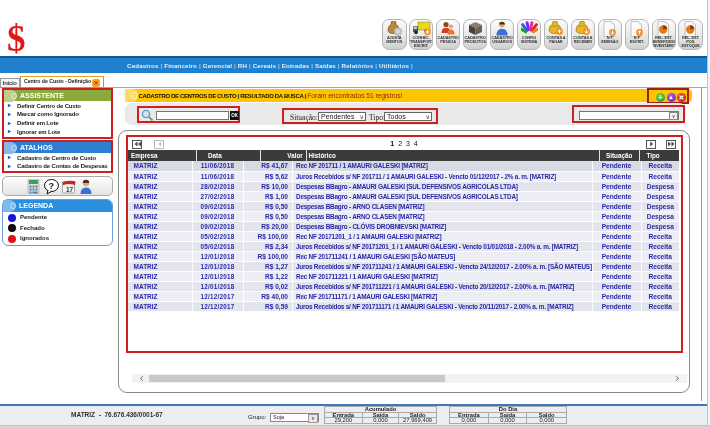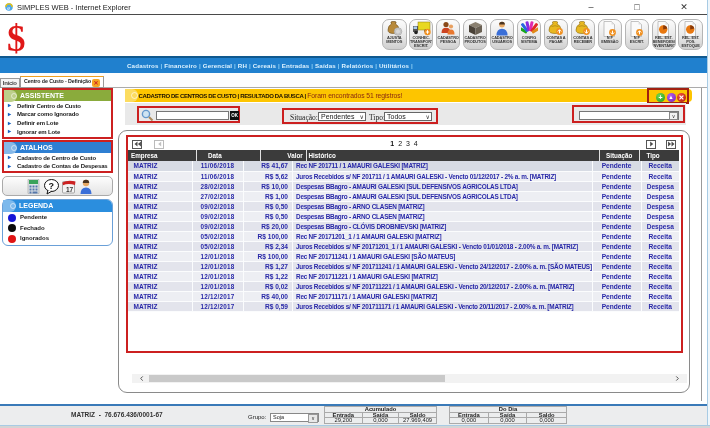--- a/index.html
+++ b/index.html
@@ -54,21 +54,21 @@
 
 
 #ybar { position:absolute; left:125px; top:89px; width:567px; height:13px; background:#fdc500; border-radius:0 4px 4px 0; }
 #ybar .lt { position:absolute; left:0; top:0; width:13px; height:13px; background:#fcdc60; border-radius:0 6px 6px 0; } #ybar .lt:after { content:''; position:absolute; right:0.5px; top:3px; width:5px; height:5px; border:1.2px solid rgba(255,255,255,0.6); border-radius:50%; }
 #ybar .t1 { position:absolute; left:13.5px; top:3.2px; font-size:6px; font-weight:bold; letter-spacing:-0.35px; color:#1a1000; white-space:nowrap; }
 #ybar .t1 .red { color:#8a2a10; font-size:6.8px; font-weight:normal; letter-spacing:-0.1px; }
 #ybtns { position:absolute; left:647px; top:88px; width:42px; height:16px; background:#fdc500; border:2px solid #a02010; }
 .cbtn { position:absolute; top:2.5px; width:9px; height:9px; border-radius:50%; color:#fff; font-size:7px; font-weight:bold; text-align:center; line-height:9px; }
 
 
-#fstrip { position:absolute; left:125px; top:103px; width:561px; height:22px; background:#e9e9e9; }
+#fstrip { position:absolute; left:125px; top:103px; width:561px; height:22px; background:#e9e9e9;border-radius:7px; }
 .redbox { position:absolute; border:2px solid #cc2020; }
 #searchbox { left:12px; top:3px; width:103px; height:17px; }
 #searchbox input { position:absolute; left:17px; top:2.5px; width:73px; height:9px; border:1px solid #777; }
 #okbtn { position:absolute; left:91px; top:2.5px; width:9px; height:9px; background:#111; color:#fff; font-size:4.5px; font-weight:bold; text-align:center; line-height:9px; }
 #sitbox { left:157px; top:5px; width:156px; height:16px; font-size:7px; }
 #sitbox .lab { position:absolute; top:3px; color:#222; font-family:"Liberation Serif",serif; font-size:7.5px; }
 .wsel { position:absolute; top:1.5px; height:9.5px; border:1px solid #666; background:#fff; font-size:7px; line-height:8.5px; padding-left:2px; color:#222; }
 .wsel:after { content:"\2228"; position:absolute; right:1px; top:0px; font-size:6px; color:#333; }
 #rsel { left:447px; top:2px; width:113px; height:18px; background:#e9e9e9; }
 #rsel .in { position:absolute; left:5px; top:4px; width:100px; height:9px; background:#fff; border:1px solid #777; }
@@ -116,31 +116,20 @@
 #grpsel { position:absolute; left:270px; top:6.5px; width:49px; height:9px; border:1px solid #888; background:#fff; font-size:5.5px; padding-left:2px; color:#222; }
 #grpsel:after { content:"\2228"; position:absolute; right:0px; top:0.5px; width:8px; height:7px; border:1px solid #999; background:#e8e8e8; font-size:5px; text-align:center; line-height:7px; color:#333; }
 .sbtable { position:absolute; top:0px; border-collapse:collapse; }
 .sbtable td { border:1px solid #aaa; font-size:5.8px; color:#222; text-align:center; height:4.6px; line-height:4.6px; background:#ecedee; padding:0; }
 .sbtable .hd { font-weight:bold; }
 </style>
 </head>
 <body>
 <div id="win">
 
-  <div id="titlebar">
-    <svg id="ieicon" viewBox="0 0 16 16">
-        <circle cx="8" cy="8" r="6" fill="#4fa8e8"></circle>
-        <path d="M3 8a5 5 0 0 1 10 0" fill="none" stroke="#f4c400" stroke-width="2"></path>
-        <text x="5" y="12" font-size="10" fill="#fff" font-family="Liberation Serif">e</text>
-      </svg>
-    <span class="txt">SIMPLES WEB - Internet Explorer</span>
-    <div class="wbtn" style="left:586px;">–</div>
-    <div class="wbtn" style="left:632px;">□</div>
-    <div class="wbtn" style="left:679px;">✕</div>
-  </div>
 
   <div id="header">
     <div id="logo-d">$</div>
     <div id="tbholder">
         <div class="tb" style="left: 382px;">
           <div class="ic"><svg width="17" height="15" viewBox="0 0 17 15">
               <path d="M5.5 3 Q4 0.5 6 0.5 L9 0.5 Q11 0.5 9.5 3 Q13 4.5 13 9 Q13 12.5 7.5 12.5 Q2 12.5 2 9 Q2 4.5 5.5 3Z" fill="#b8893a" stroke="#6a4a18" stroke-width="0.6"></path>
               <circle cx="12" cy="10.5" r="3.8" fill="#d8d8d8" stroke="#999" stroke-width="0.6"></circle>
               <circle cx="12" cy="10.5" r="2.6" fill="none" stroke="#aaa" stroke-width="0.5"></circle>
             </svg></div>

